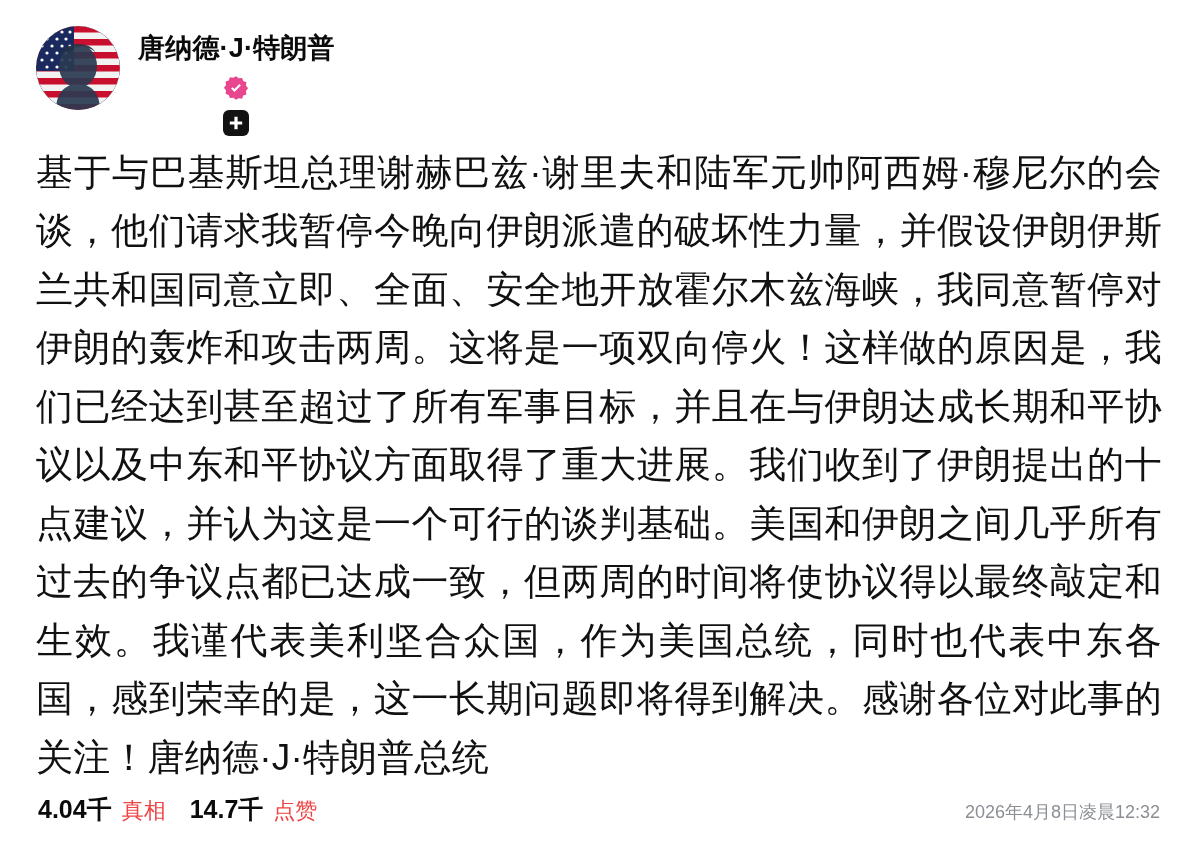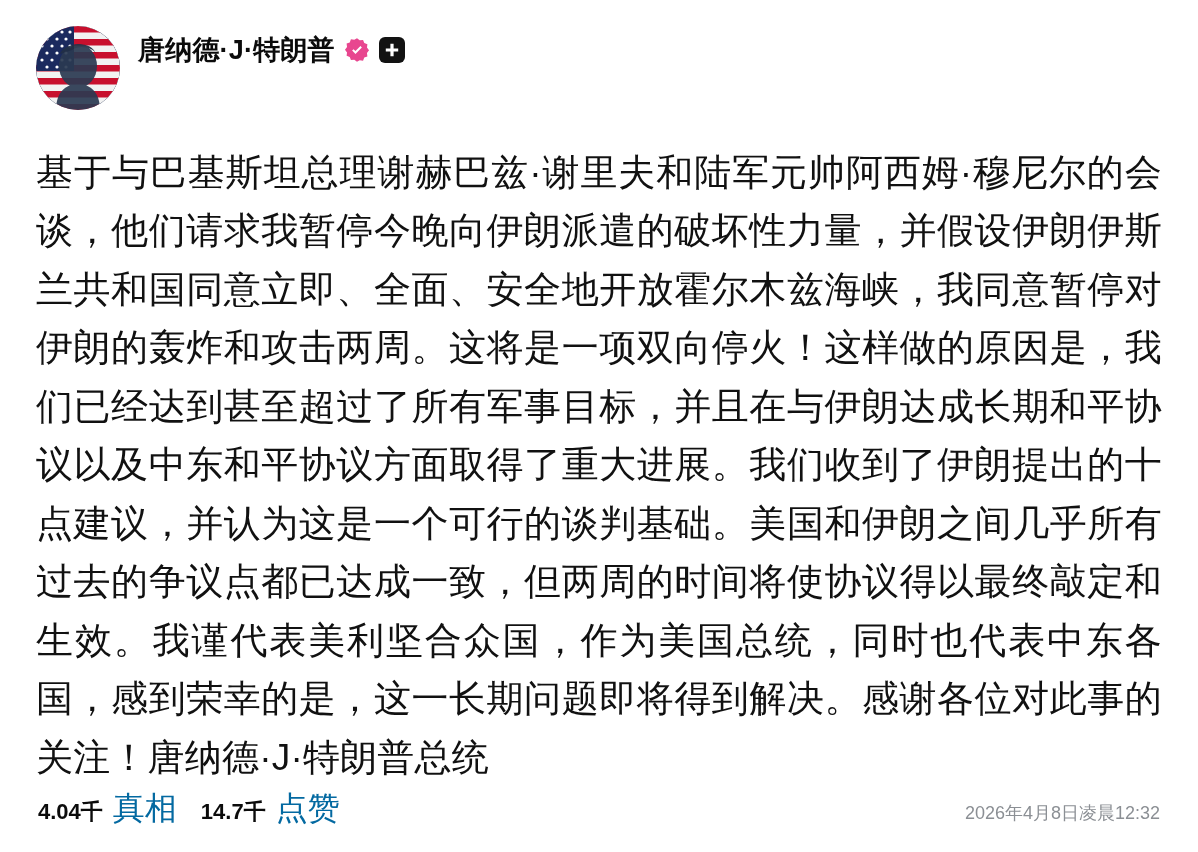--- a/index.html
+++ b/index.html
@@ -46,20 +46,21 @@
     display: flex;
     flex-direction: column;
     justify-content: center;
     padding-top: 4px;
   }
   .name-row {
     display: flex;
     align-items: center;
     gap: 9px;
     height: 40px;
+    flex-direction: column;
   }
   .display-name {
     font-size: 27px;
     font-weight: bold;
     letter-spacing: 0.2px;
     color: #0b0b0b;
     white-space: nowrap;
   }
   .verified-badge {
     width: 26px;
@@ -104,27 +105,27 @@
     align-items: baseline;
     justify-content: space-between;
     padding: 0 2px 26px 2px;
   }
   .stats {
     display: flex;
     align-items: baseline;
     gap: 10px;
   }
   .stat-num {
-    font-size: 22px;
+    font-size: 25px;
     font-weight: bold;
     color: #0b0b0b;
   }
   .stat-label {
-    font-size: 32px;
-    color: #0369a1;
+    font-size: 22px;
+    color: #ef4444;
     margin-right: 14px;
   }
   .timestamp {
     font-size: 18px;
     color: #8b8f94;
     white-space: nowrap;
   }
 </style>
 </head>
 <body>

